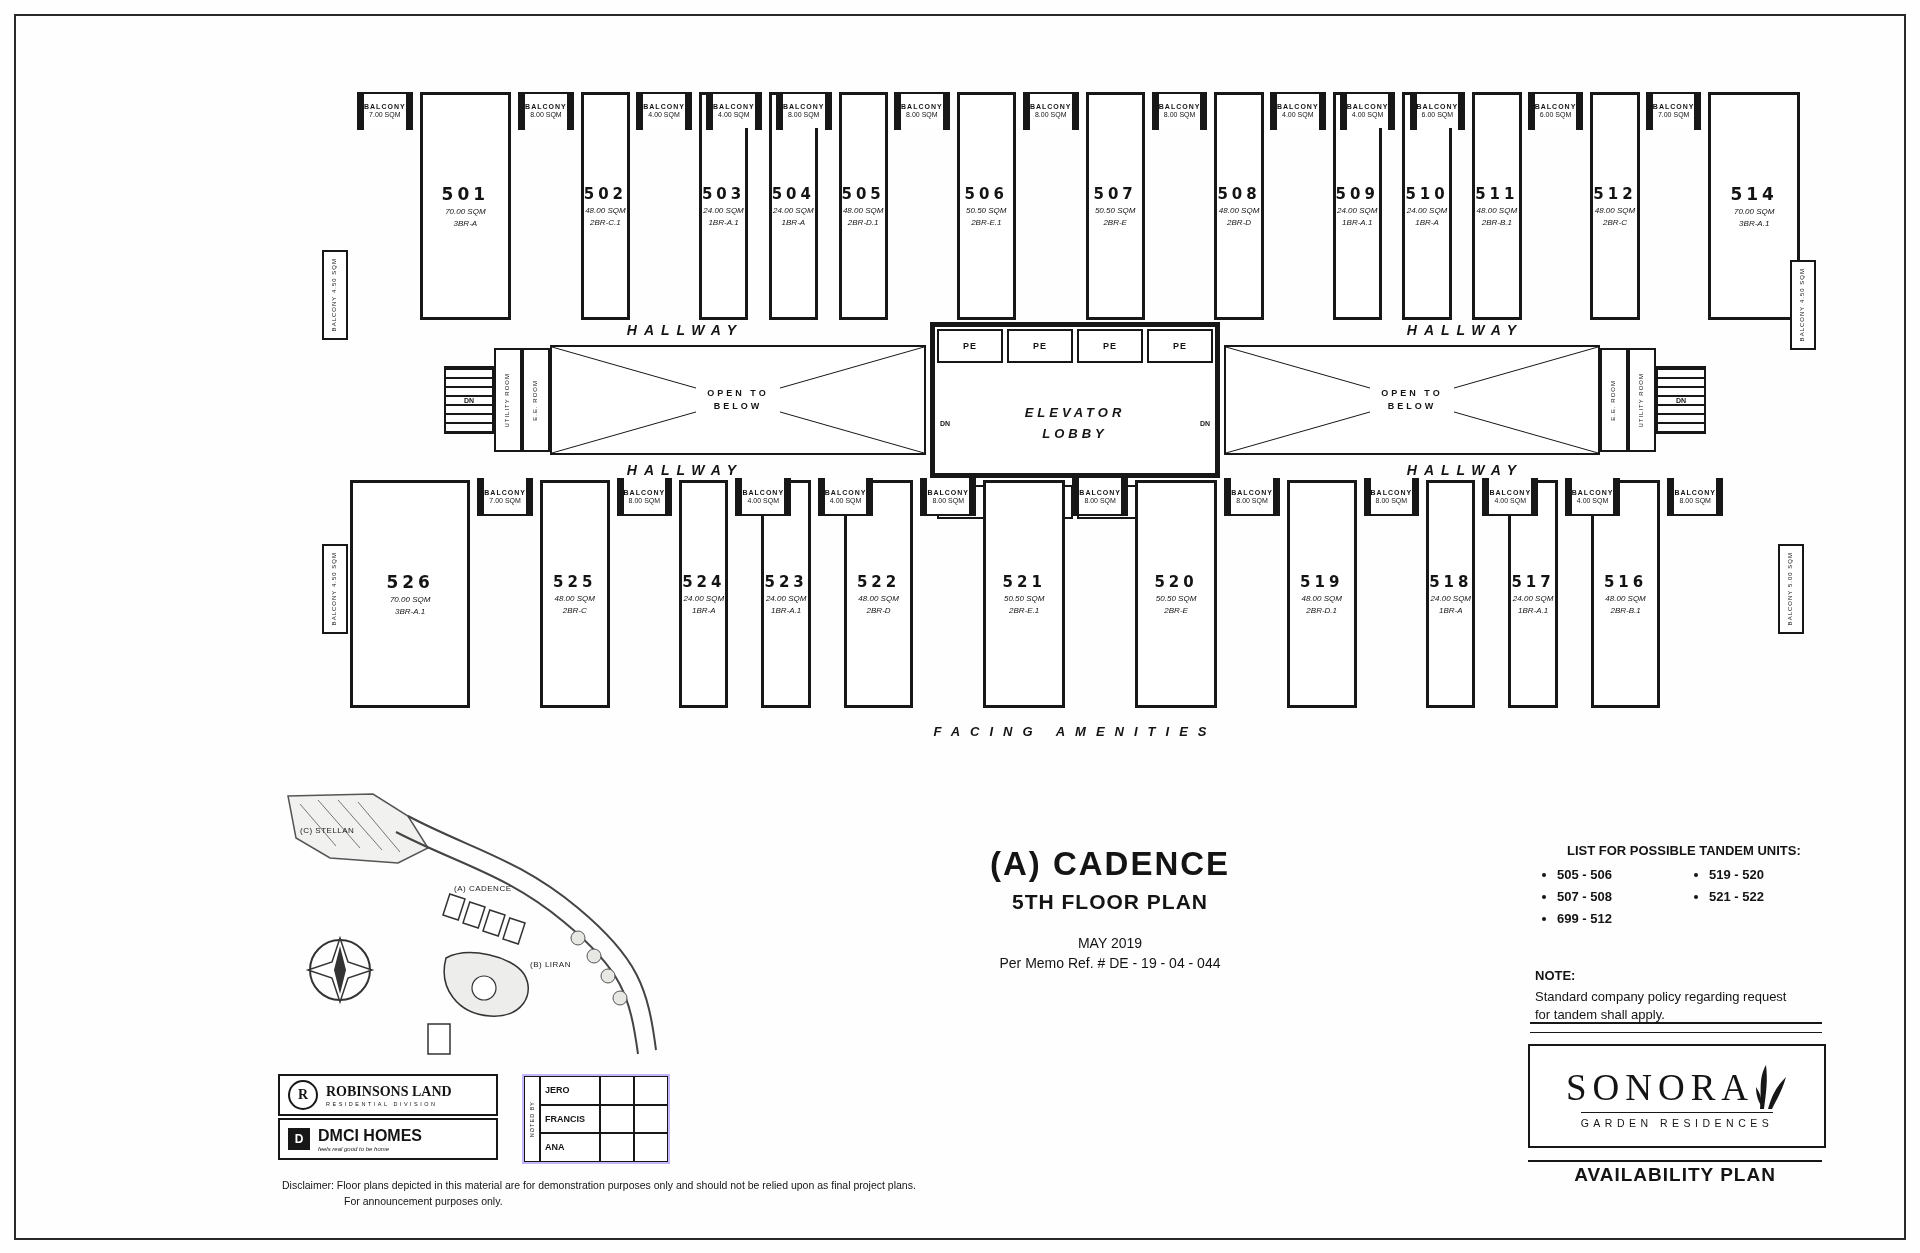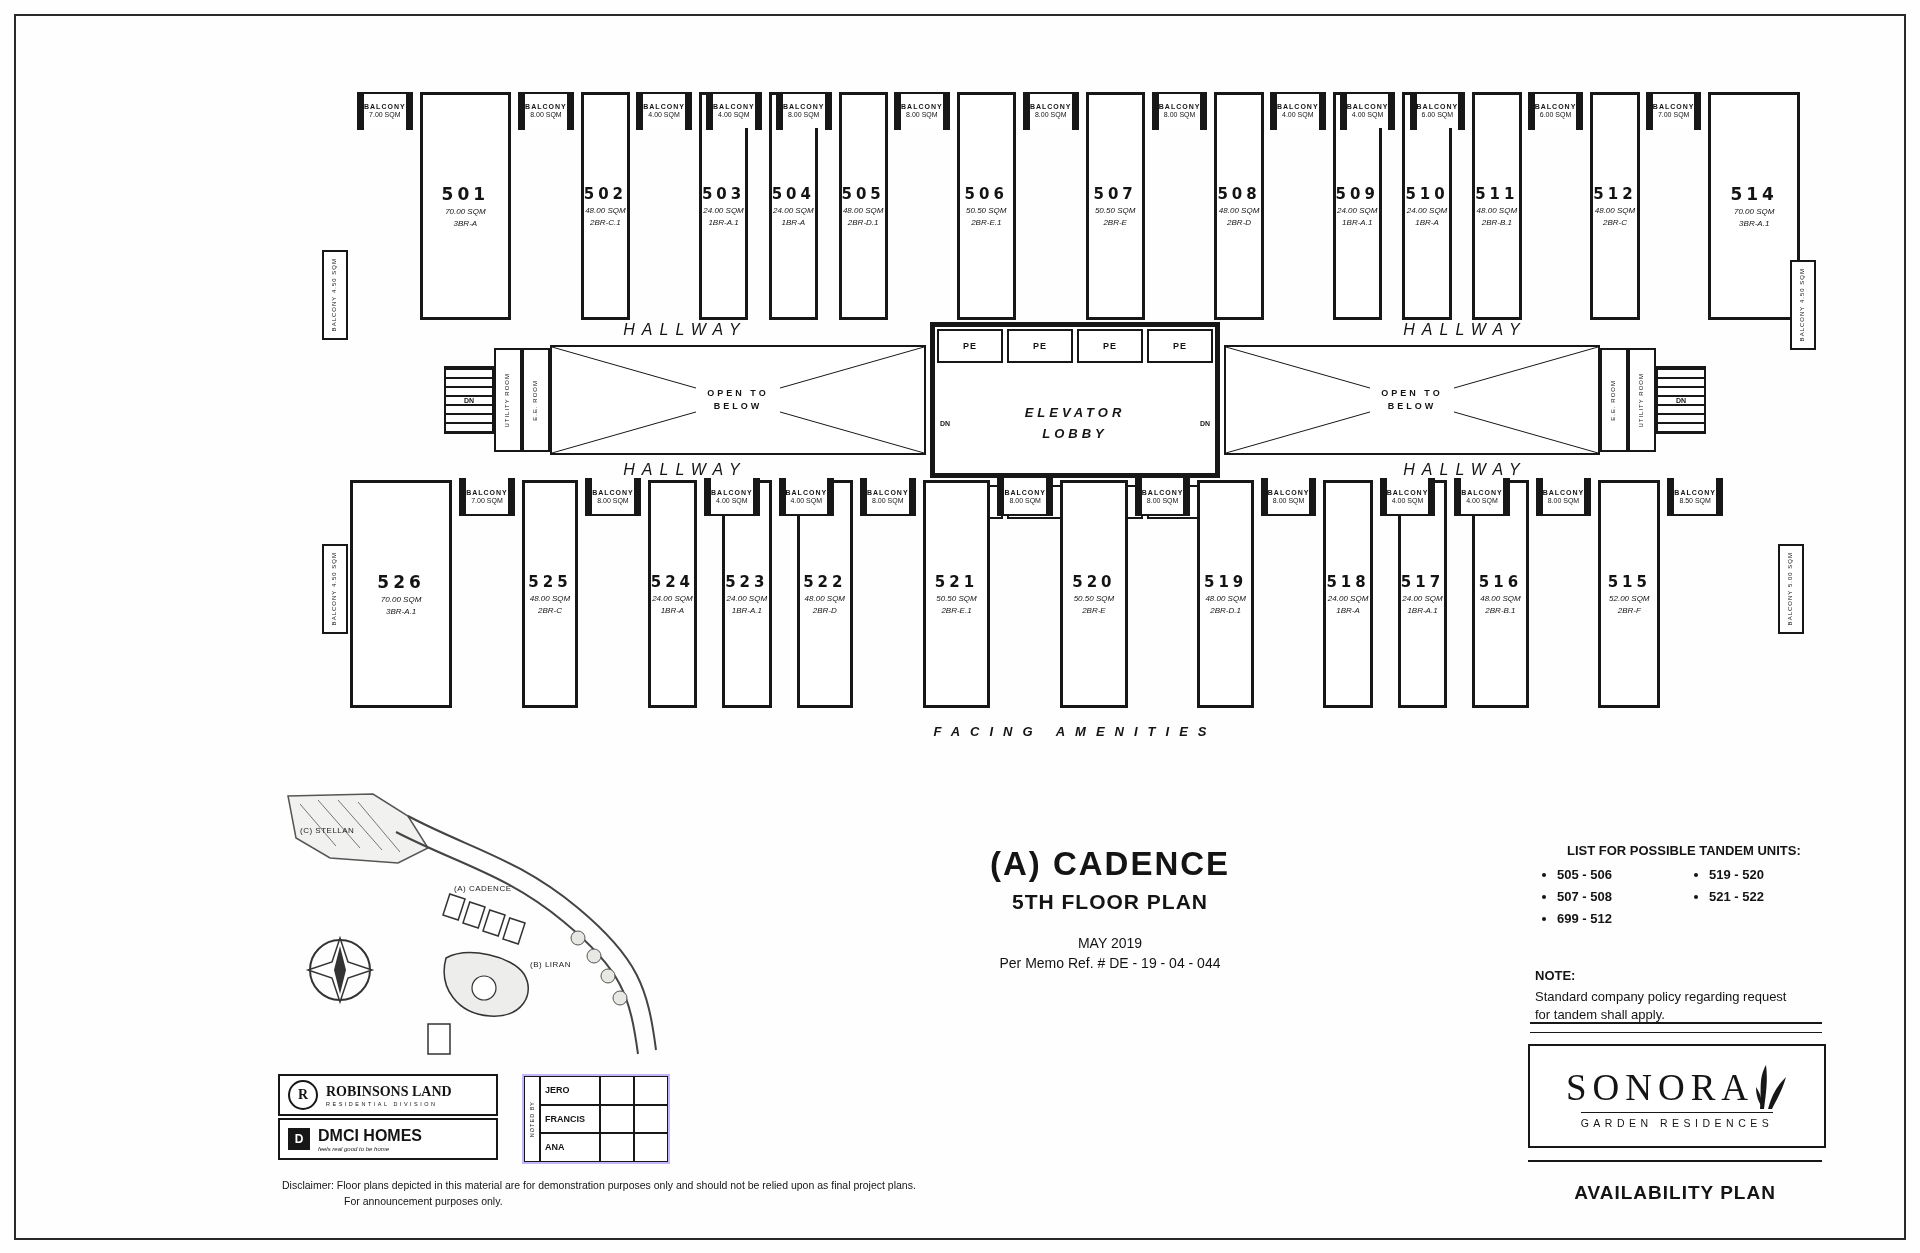--- a/index.html
+++ b/index.html
@@ -24,21 +24,21 @@
   .row.top .bal{border-bottom:none;}
   .row.bottom .bal{border-top:none;}
   .bal::before,.bal::after{content:"";position:absolute;top:-2px;bottom:-2px;width:7px;background:#171717;}
   .bal::before{left:-7px}.bal::after{right:-7px}
   .bw{font-size:7px;font-weight:bold;letter-spacing:1px;}
   .ba{font-size:7px;}
 
   .corridor{display:flex;height:160px;margin:0 90px;}
   .cside{flex:1;display:flex;flex-direction:column;min-width:0;}
   .hallstrip{height:20px;display:flex;align-items:center;justify-content:center;}
-  .hallword{font-size:16px;font-weight:normal;font-style:italic;letter-spacing:7px;white-space:nowrap;}
+  .hallword{font-size:14px;font-weight:bold;font-style:italic;letter-spacing:7px;white-space:nowrap;}
   .cmid{flex:1;display:flex;align-items:center;gap:0;padding:0 4px;min-width:0;}
   .stair{width:46px;height:64px;border:2px solid #171717;flex:none;position:relative;
          background:repeating-linear-gradient(180deg,#171717 0 2px,transparent 2px 9px);
          display:flex;align-items:center;justify-content:center;}
   .dnchip{font-size:7px;font-weight:bold;background:#fff;padding:0 2px;}
   .vroom{width:24px;height:100px;border:2px solid #171717;flex:none;display:flex;align-items:center;justify-content:center;background:#fff;}
   .vt{writing-mode:vertical-rl;transform:rotate(180deg);font-size:6px;letter-spacing:1px;text-align:center;line-height:1.2;}
   .openbelow{flex:1;height:106px;border:2.5px solid #171717;position:relative;background:#fff;
              display:flex;align-items:center;justify-content:center;min-width:0;}
   .openbelow svg{position:absolute;inset:0;width:100%;height:100%;}
@@ -77,21 +77,21 @@
   .noteblock p{font-size:13px;margin:0;line-height:1.35;}
 
   .rules{position:absolute;left:1530px;top:1022px;width:292px;height:8px;
          border-top:2px solid #171717;border-bottom:1px solid #171717;}
 
   .sonora{position:absolute;left:1528px;top:1044px;width:294px;height:100px;border:2px solid #171717;
           display:flex;flex-direction:column;align-items:center;justify-content:center;background:#fff;}
   .sname{font-family:"Liberation Serif",serif;font-size:37px;letter-spacing:6px;display:flex;align-items:flex-end;}
   .ssub{font-size:10.5px;letter-spacing:4.5px;margin-top:3px;border-top:1.5px solid #171717;padding-top:4px;}
   .availability{position:absolute;left:1528px;top:1160px;width:294px;border-top:2.5px solid #171717;
-                padding-top:20px;text-align:center;font-size:19px;font-weight:bold;letter-spacing:1px;}
+                padding-top:2px;text-align:center;font-size:19px;font-weight:bold;letter-spacing:1px;}
 
   .devbox{position:absolute;left:278px;width:220px;height:42px;border:2px solid #171717;background:#fff;
           display:flex;align-items:center;gap:8px;padding:0 8px;box-sizing:border-box;}
   .devbox.rl{top:1074px;}  .devbox.dm{top:1118px;}
   .rl-logo{width:26px;height:26px;border:2.5px solid #171717;border-radius:50%;flex:none;
            display:flex;align-items:center;justify-content:center;
            font-family:"Liberation Serif",serif;font-weight:bold;font-size:14px;}
   .dm-logo{width:22px;height:22px;background:#171717;color:#fff;flex:none;
            display:flex;align-items:center;justify-content:center;font-weight:bold;font-size:12px;}
   .rl-name{font-family:"Liberation Serif",serif;font-weight:bold;font-size:14px;}
@@ -459,31 +459,20 @@
       </div>
       <div class="uw f22">
         <div class="ubox">
             <div class="unum">516</div>
             <div class="um">48.00 SQM</div>
             <div class="um">2BR-B.1</div>
           </div>
         <div class="bal">
             <span class="bw">BALCONY</span>
             <span class="ba">8.00 SQM</span>
-          </div>
-      </div>
-      <div class="uw f23">
-        <div class="ubox">
-            <div class="unum">515</div>
-            <div class="um">52.00 SQM</div>
-            <div class="um">2BR-F</div>
-          </div>
-        <div class="bal">
-            <span class="bw">BALCONY</span>
-            <span class="ba">8.50 SQM</span>
           </div>
       </div>
     </div>
 
     <div class="facing">FACING AMENITIES</div>
 
     <div class="sidebal sb-lt">
         <span class="vt"><span>BALCONY</span> <span>4.50 SQM</span></span>
       </div>
     <div class="sidebal sb-rt">

